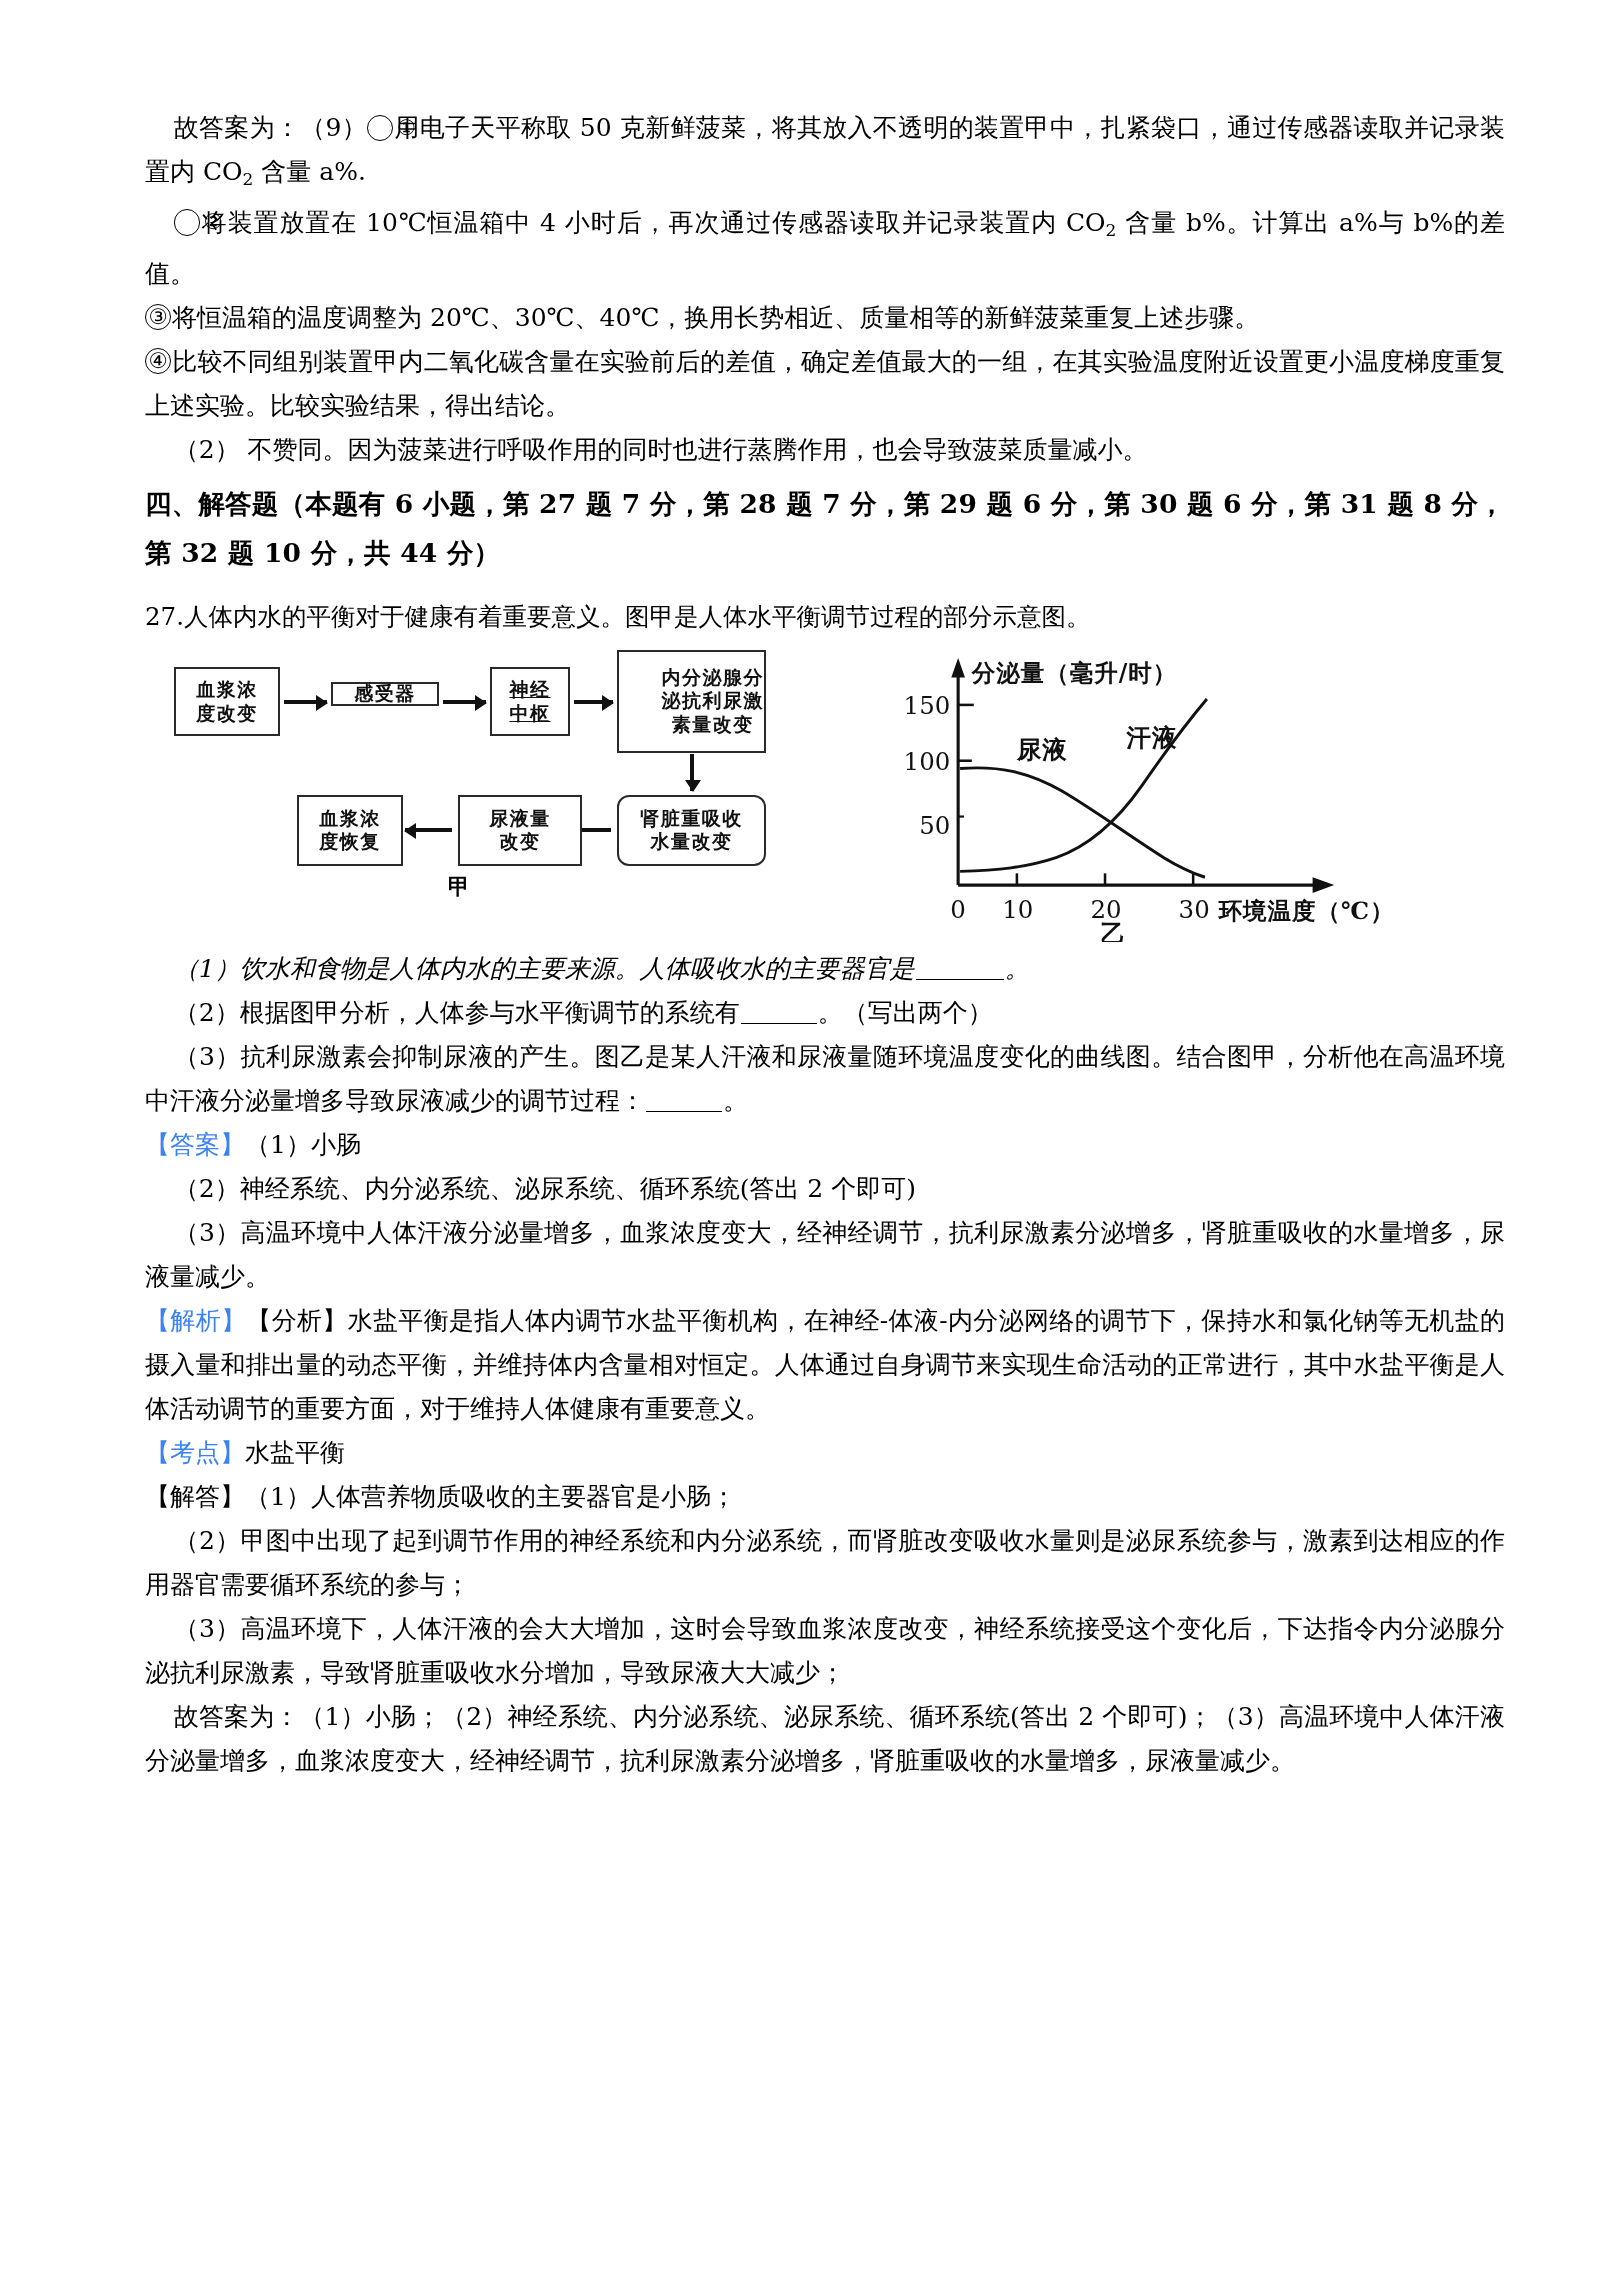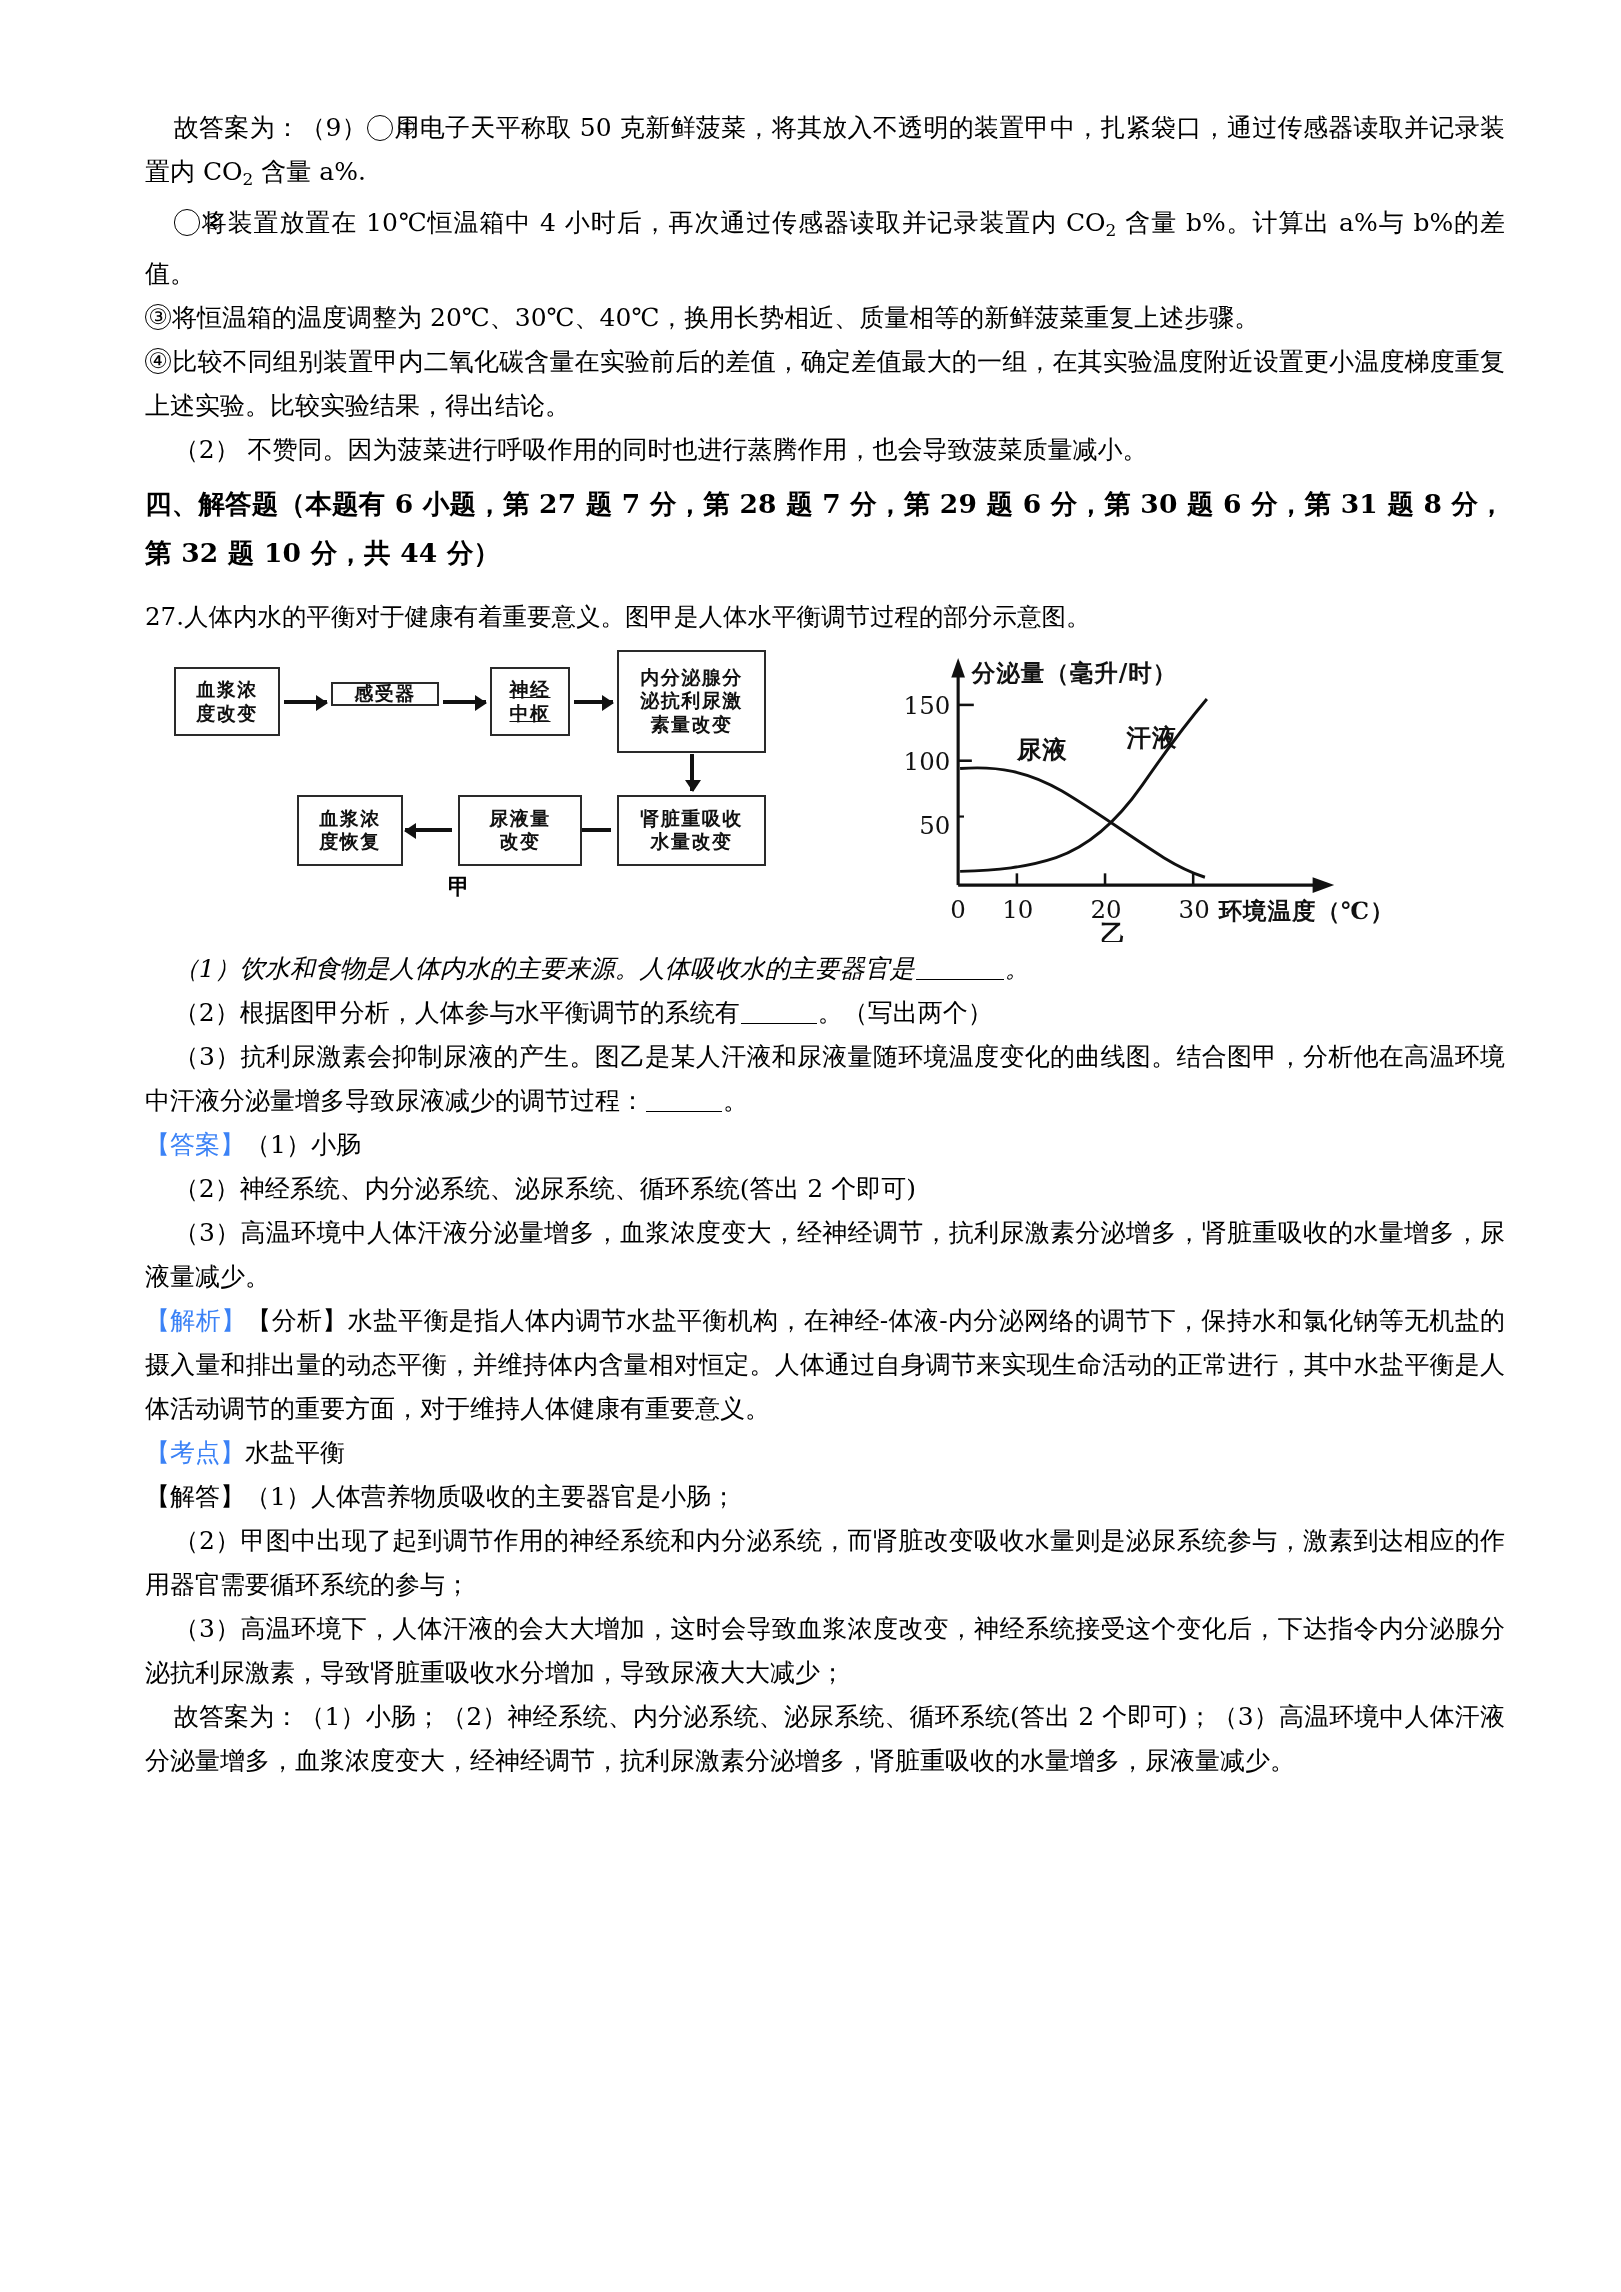--- a/index.html
+++ b/index.html
@@ -186,31 +186,31 @@
           </div>
       </div>
       <div class="arrow-h" style="left:269px; top:50px; width:43px;"></div>
       <div class="box" style="left:316px; top:17.6px; width:80px; height:69px;text-decoration:underline;">
         <div>
           <span>神经</span>
           <span>中枢</span>
         </div>
       </div>
       <div class="arrow-h" style="left:400px; top:50px; width:39px;"></div>
-      <div class="box" style="left:443px; top:0px; width:149px; height:103px;">
+      <div class="box" style="left:443px; top:0px; width:149px; height:103px;justify-content:flex-end;">
         <div>
           <span>内分泌腺分</span>
           <span>泌抗利尿激</span>
           <span>素量改变</span>
         </div>
       </div>
 
       <div class="arrow-v" style="left:516px; top:104px; height:37px;"></div>
 
-      <div class="box" style="left:443px; top:145px; width:149px; height:71px;">
+      <div class="box" style="left:443px; top:145px; width:149px; height:71px;border-radius:12px;">
         <div>
           <span>肾脏重吸收</span>
           <span>水量改变</span>
         </div>
       </div>
       <div class="arrow-h left" style="left:390px; top:178px; width:47px;"></div>
       <div class="box" style="left:284px; top:145px; width:124px; height:71px;">
         <div>
           <span>尿液量</span>
           <span>改变</span>

